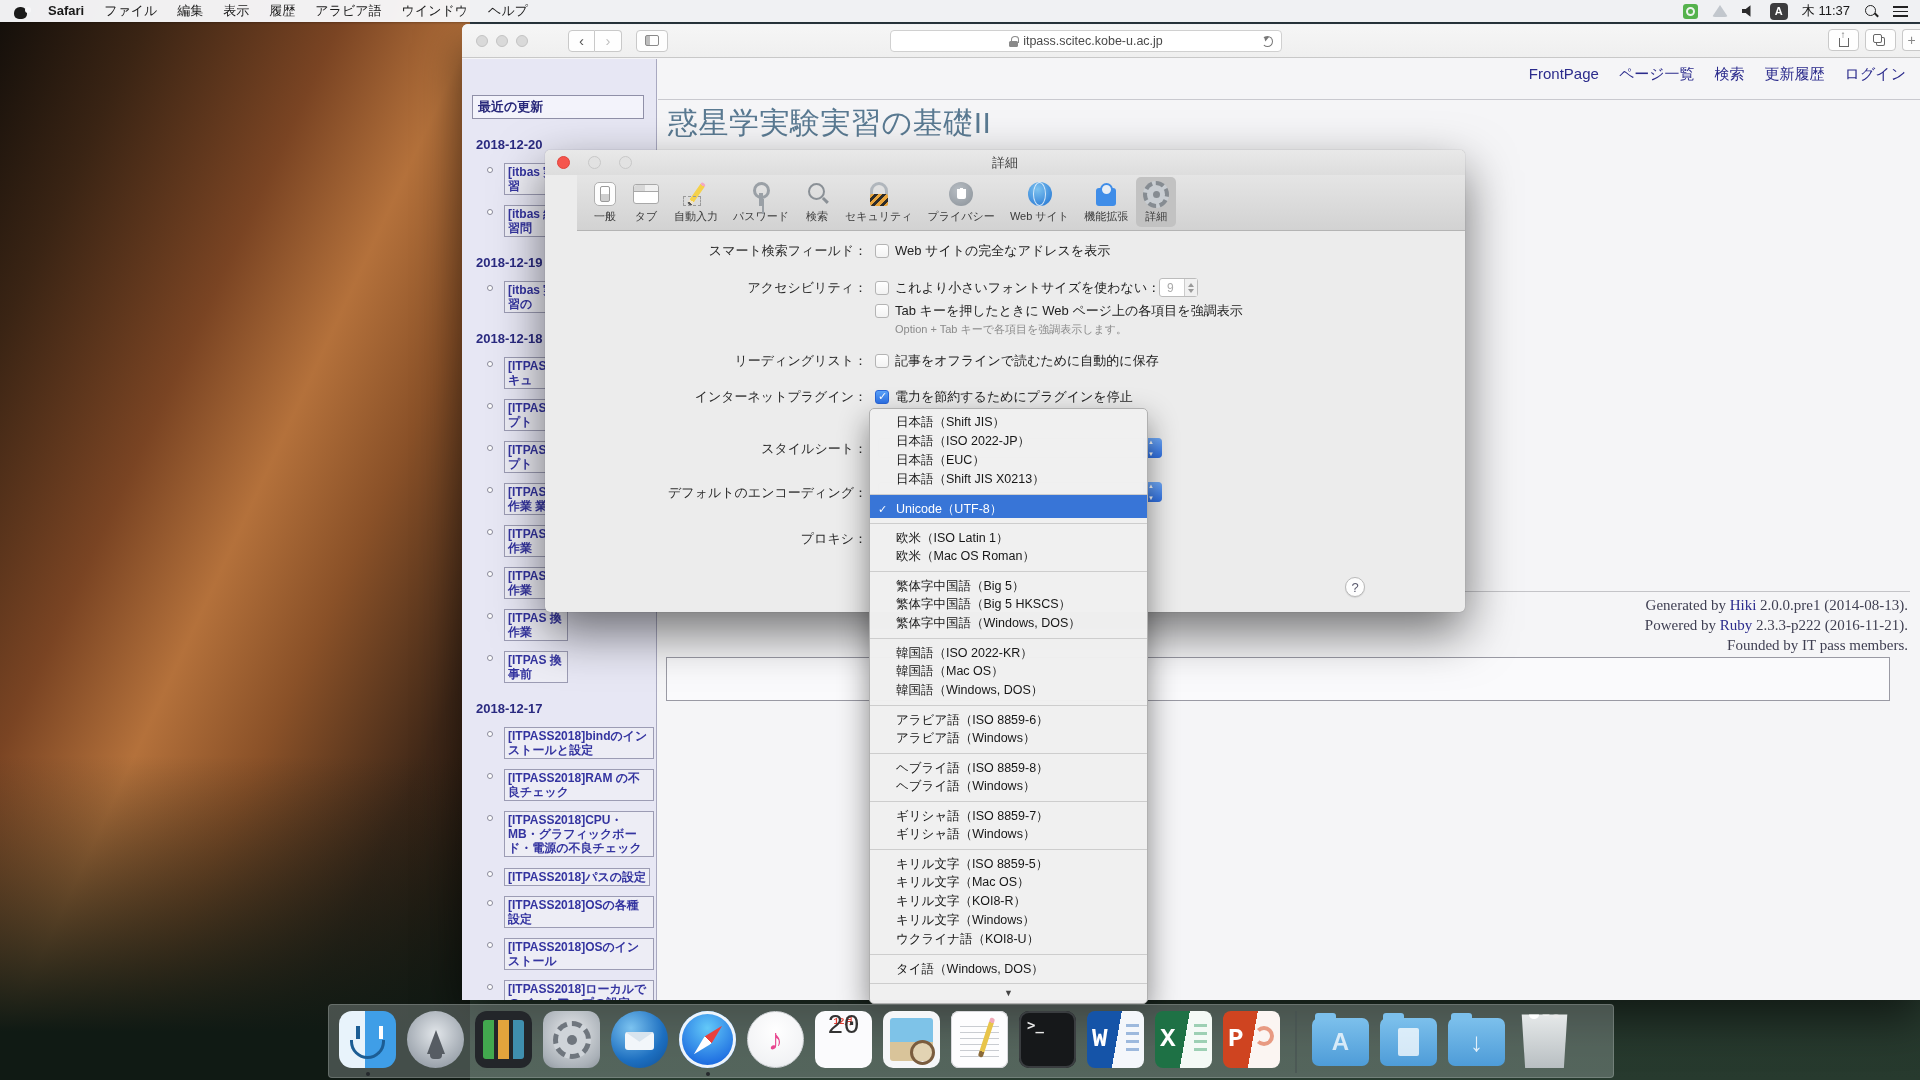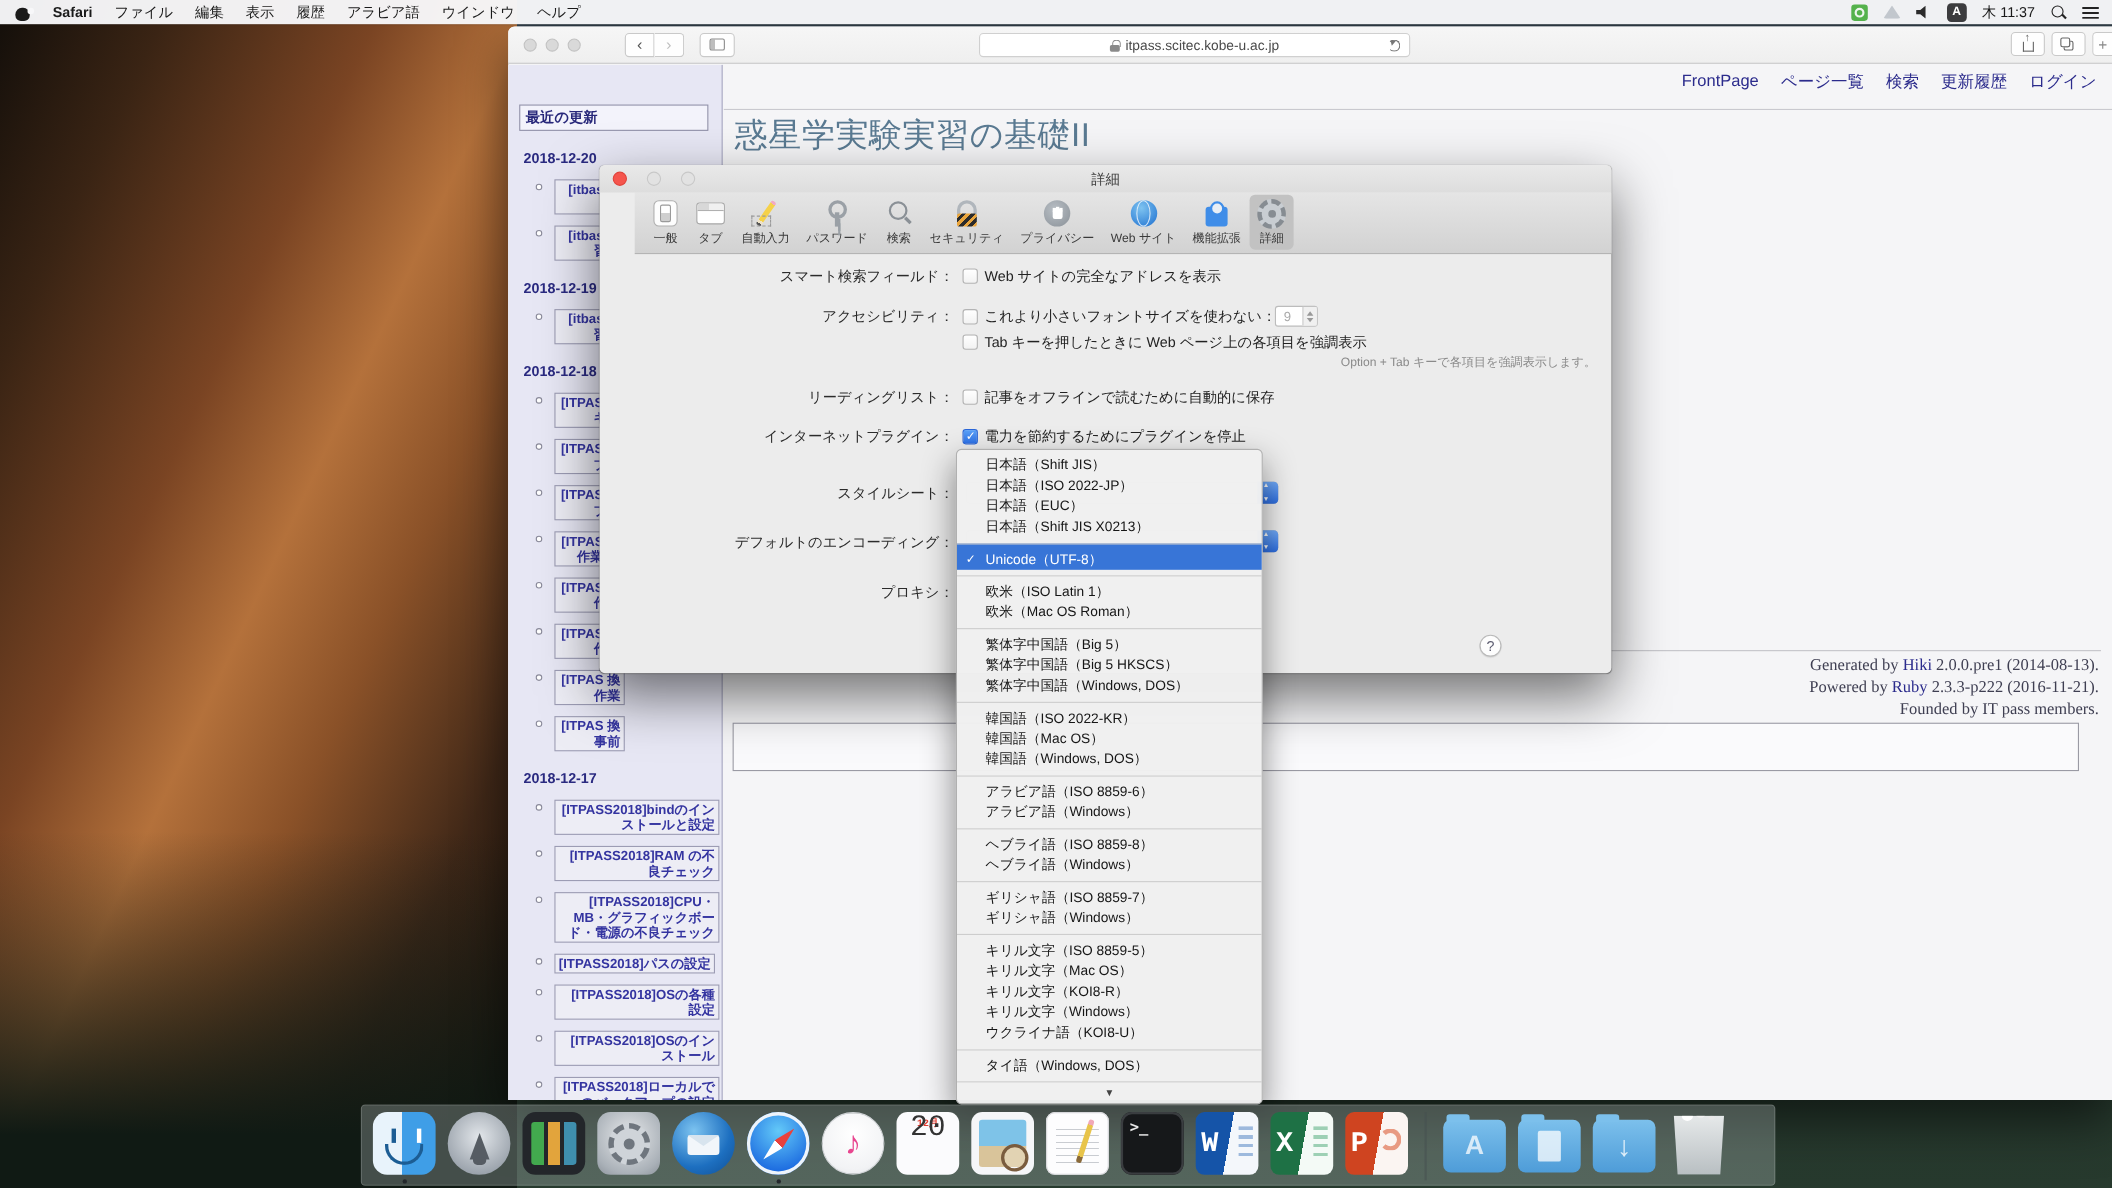--- a/index.html
+++ b/index.html
@@ -63,21 +63,21 @@
   .share-glyph { width:10px; height:9px; border:1.4px solid #666; border-top:none; position:relative; margin-top:4px; }
   .share-glyph::after { content:"↑"; position:absolute; left:1px; top:-9px; font-size:10px; color:#666; }
   .tabs-glyph { width:9px; height:9px; border:1.4px solid #666; border-radius:2px; box-shadow:3px 3px 0 -1px #fefefe,3px 3px 0 0 #666; margin:-3px 3px 0 -3px; }
   .plus-btn { width:18px; border-radius:4px 0 0 4px; border-right:none; font-size:14px; color:#888; }
 
   
   .page { position:absolute; left:0; top:35px; right:0; bottom:0; background:#f5f5f7; }
   .side { position:absolute; left:0; top:0; bottom:0; width:195px; background:#e7e7f4; border-right:1px solid #a9a9c0; padding:36px 0 0 10px; overflow:hidden; }
   .side-heading { display:block; width:172px; font-size:13px; font-weight:bold; color:#28287a; background:#f3f3fb; border:1px solid #9090a8; padding:2px 5px; }
   .sentry { margin:10px 0 10px 32px; position:relative; max-width:150px; }
-  .sentry .stext { display:inline-block; font-size:12px; font-weight:600; color:#3434a0; background:#ededf5; border:1px solid #9c9cb4; padding:1px 3px; line-height:14px;text-align:right; }
+  .sentry .stext { display:inline-block; font-size:12px; font-weight:600; color:#3434a0; background:#ededf5; border:1px solid #9c9cb4; padding:1px 3px; line-height:14px; }
   .sbullet { position:absolute; left:-17px; top:4px; width:6px; height:6px; border:1px solid #8a8a9a; border-radius:50%; background:#fff; }
   .sentry.t-date { margin:16px 0 6px 4px; }
   .sentry.t-date .stext { font-size:13px; font-weight:bold; color:#2a2a80; background:none; border:none; padding:0; }
   .sentry.t-cut .stext { max-width:64px; }
 
   .main { position:absolute; left:196px; top:0; right:0; bottom:0; }
   .page-nav { position:absolute; top:6px; right:14px; display:flex; gap:20px; font-size:15px; color:#2b2b8c; }
   .nav-rule { position:absolute; top:40px; left:0; right:0; height:1px; background:#c9c9cf; }
   .page-title { position:absolute; top:44px; left:10px; font-size:30px; font-weight:normal; color:#5a7a92; letter-spacing:.5px; }
   .footer-rule { position:absolute; top:532px; left:0; right:10px; height:1px; background:#c4c4c8; }
@@ -506,21 +506,21 @@
           </span>
       </span>
     </div>
     <div class="prow" style="top:70px;">
       <span class="plabel"></span>
       <span class="pctrl">
           <span class="cbox"></span>
           <span>Tab キーを押したときに Web ページ上の各項目を強調表示</span>
         </span>
     </div>
-    <div class="prow" style="top:90px;justify-content:flex-end;">
+    <div class="prow" style="top:90px;">
       <span class="plabel"></span>
       <span class="pctrl pnote" style="padding-left:20px;">Option + Tab キーで各項目を強調表示します。</span>
     </div>
     <div class="prow" style="top:120px;">
       <span class="plabel">リーディングリスト：</span>
       <span class="pctrl">
           <span class="cbox"></span>
           <span>記事をオフラインで読むために自動的に保存</span>
         </span>
     </div>

